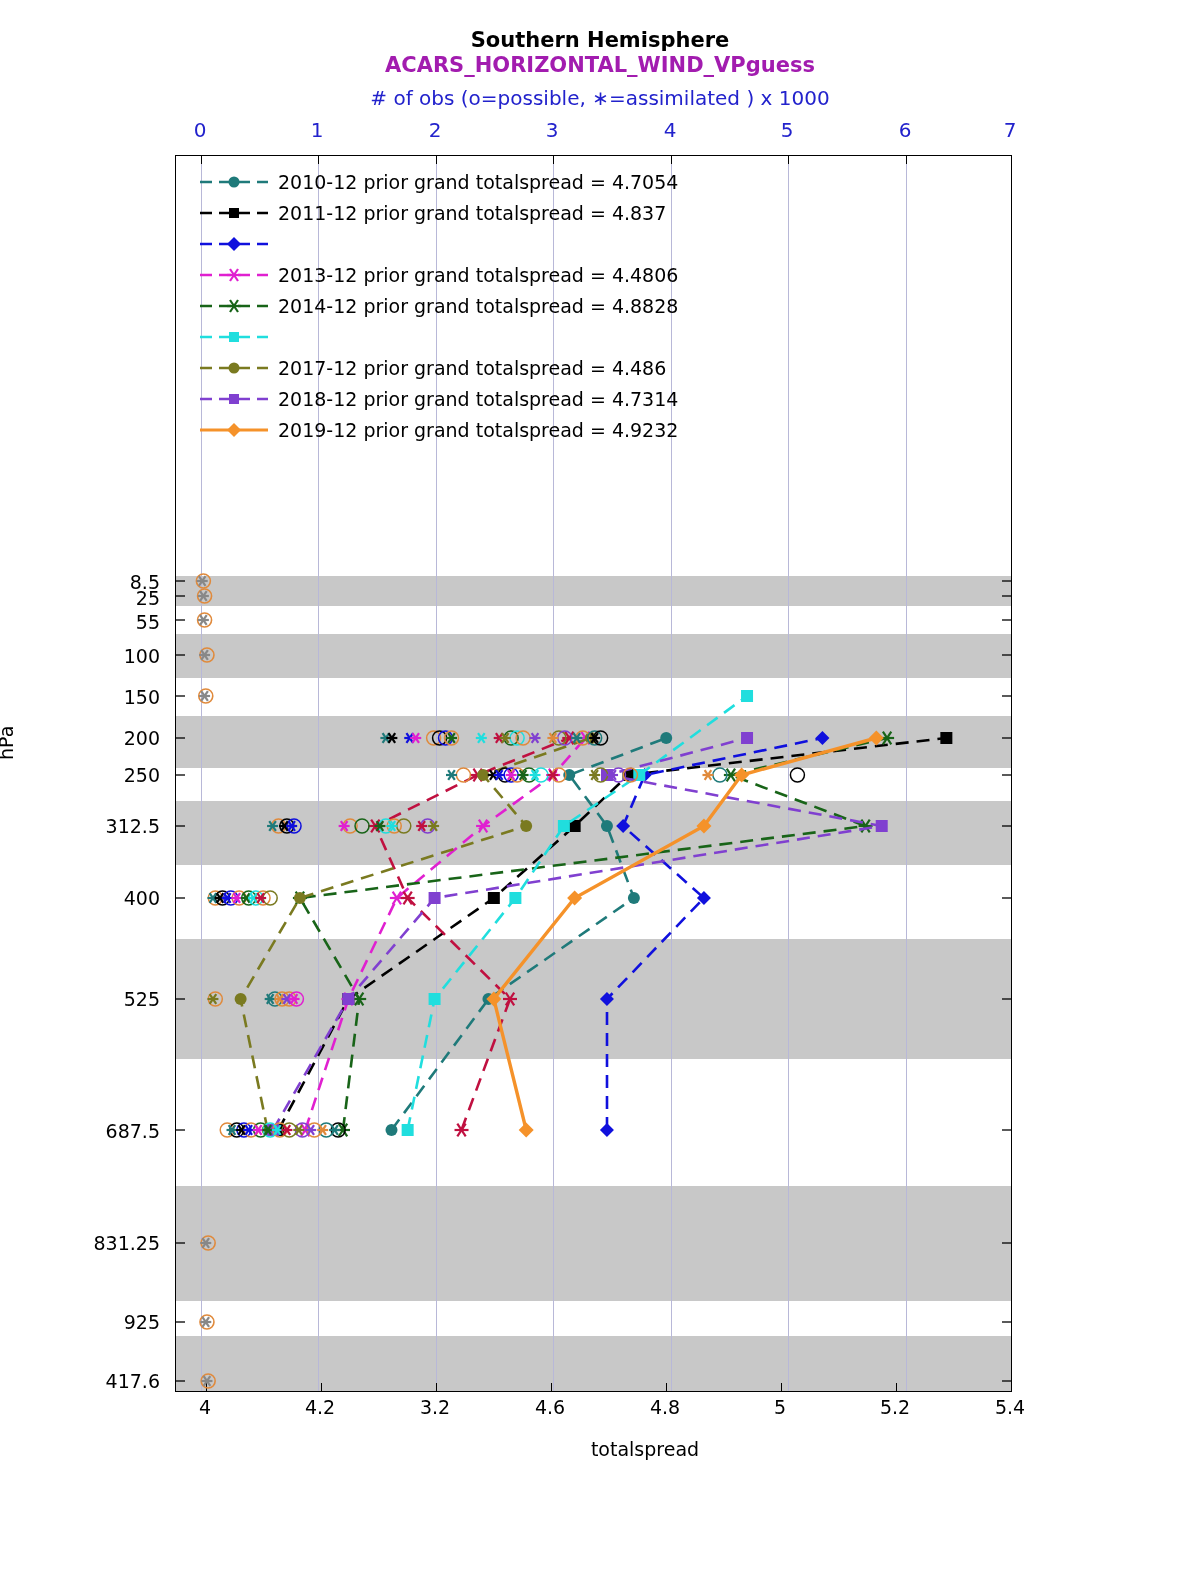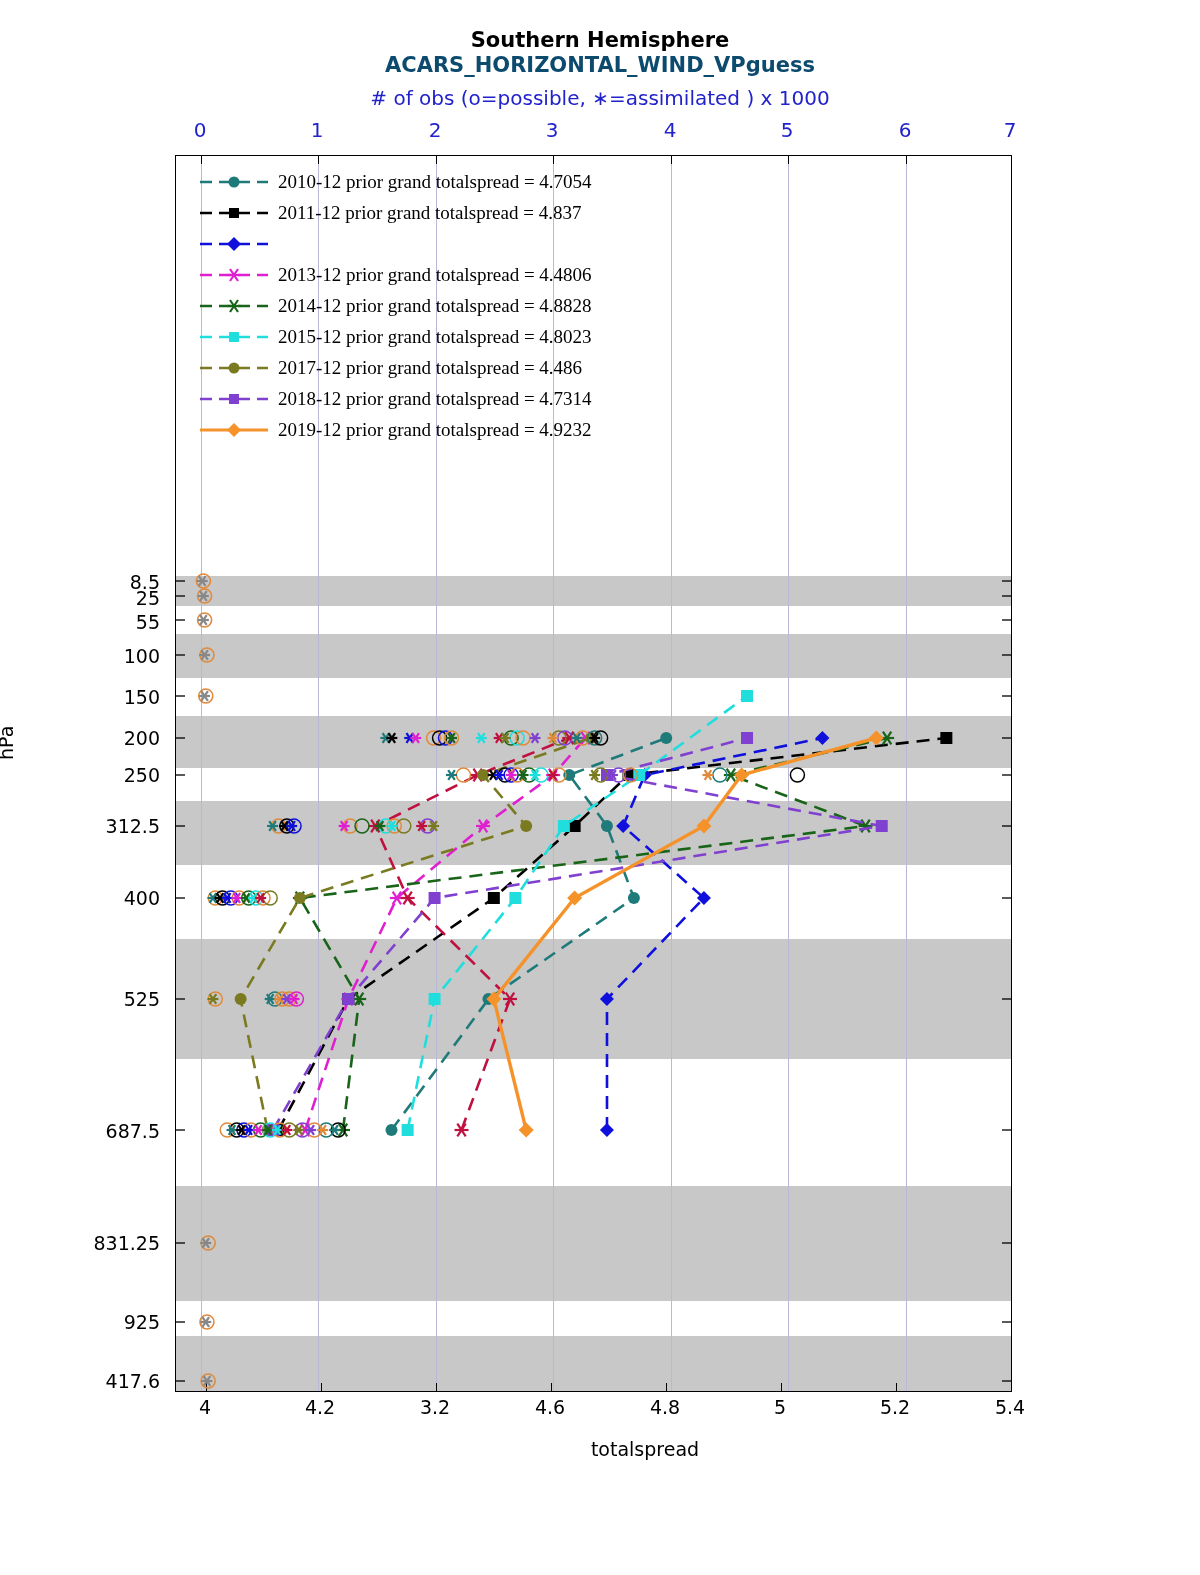--- a/index.html
+++ b/index.html
@@ -1,31 +1,31 @@
 <!DOCTYPE html>
 <html><head>
 <meta charset="utf-8">
 <style>
   html,body{margin:0;padding:0;background:#fff;}
   body{width:1200px;height:1575px;font-family:"DejaVu Sans","Liberation Sans",sans-serif;}
   #wrap{position:relative;width:1200px;height:1575px;}
   .title1{position:absolute;left:0;top:28px;width:1200px;text-align:center;font-size:21px;font-weight:bold;color:#000;}
-  .title2{position:absolute;left:0;top:53px;width:1200px;text-align:center;font-size:21px;font-weight:bold;color:#0c4a6e;}
+  .title2{position:absolute;left:0;top:53px;width:1200px;text-align:center;font-size:21px;font-weight:bold;color:#a21caf;}
   .toptitle{position:absolute;left:0;top:86px;width:1200px;text-align:center;font-size:20px;color:#2222cc;}
   .plotbox{position:absolute;left:175px;top:155px;width:835px;height:1235px;border:1px solid #000;background:#fff;overflow:hidden;}
   .band{position:absolute;left:0;width:100%;background:#c8c8c8;}
   .gridv{position:absolute;top:0;bottom:0;width:1px;background:#b8b8d8;}
   .topticklabel{position:absolute;font-size:20px;color:#2222cc;transform:translateX(-50%);top:118px;}
   .botticklabel{position:absolute;font-size:19px;color:#000;transform:translateX(-50%);top:1396px;}
   .ylabeltxt{position:absolute;font-size:19px;color:#000;text-align:right;transform:translateY(-50%);}
   .axname-x{position:absolute;left:0;top:1438px;width:1200px;text-align:center;font-size:19px;color:#000;padding-left:45px;}
   .axname-y{position:absolute;left:-5px;top:760px;font-size:19px;color:#000;transform:rotate(-90deg);transform-origin:left top;}
   .ticktop{position:absolute;top:0;width:1px;height:8px;background:#000;}
   .tickbot{position:absolute;bottom:0;width:1px;height:8px;background:#000;}
-  .legend{position:absolute;left:22px;top:10px;width:640px;font-family:Liberation Serif, serif;}
+  .legend{position:absolute;left:22px;top:10px;width:640px;}
   .legrow{display:flex;align-items:center;height:31px;}
   .legline{position:relative;width:72px;height:20px;margin-right:8px;}
   .legtxt{font-size:19px;color:#000;white-space:nowrap;}
   svg.layer{position:absolute;left:0;top:0;}
 </style>
 </head>
 <body>
 
 <div id="wrap">
 
@@ -709,21 +709,20 @@
         </span>
         <span class="legtxt">2014-12 prior grand totalspread = 4.8828</span>
       </div>
       <div class="legrow">
         <span class="legline">
           <svg width="72" height="20">
               <line x1="2" y1="10" x2="70" y2="10" stroke="#20dede" stroke-width="2.5" stroke-dasharray="12,7"></line>
               <rect x="31" y="5" width="10" height="10" fill="#20dede"></rect>
             </svg>
         </span>
-        <span class="legtxt">2015-12 prior grand totalspread = 4.8023</span>
       </div>
       <div class="legrow">
         <span class="legline">
           <svg width="72" height="20">
               <line x1="2" y1="10" x2="70" y2="10" stroke="#7a7a20" stroke-width="2.5" stroke-dasharray="12,7"></line>
               <circle cx="36" cy="10" r="5.5" fill="#7a7a20"></circle>
             </svg>
         </span>
         <span class="legtxt">2017-12 prior grand totalspread = 4.486</span>
       </div>

